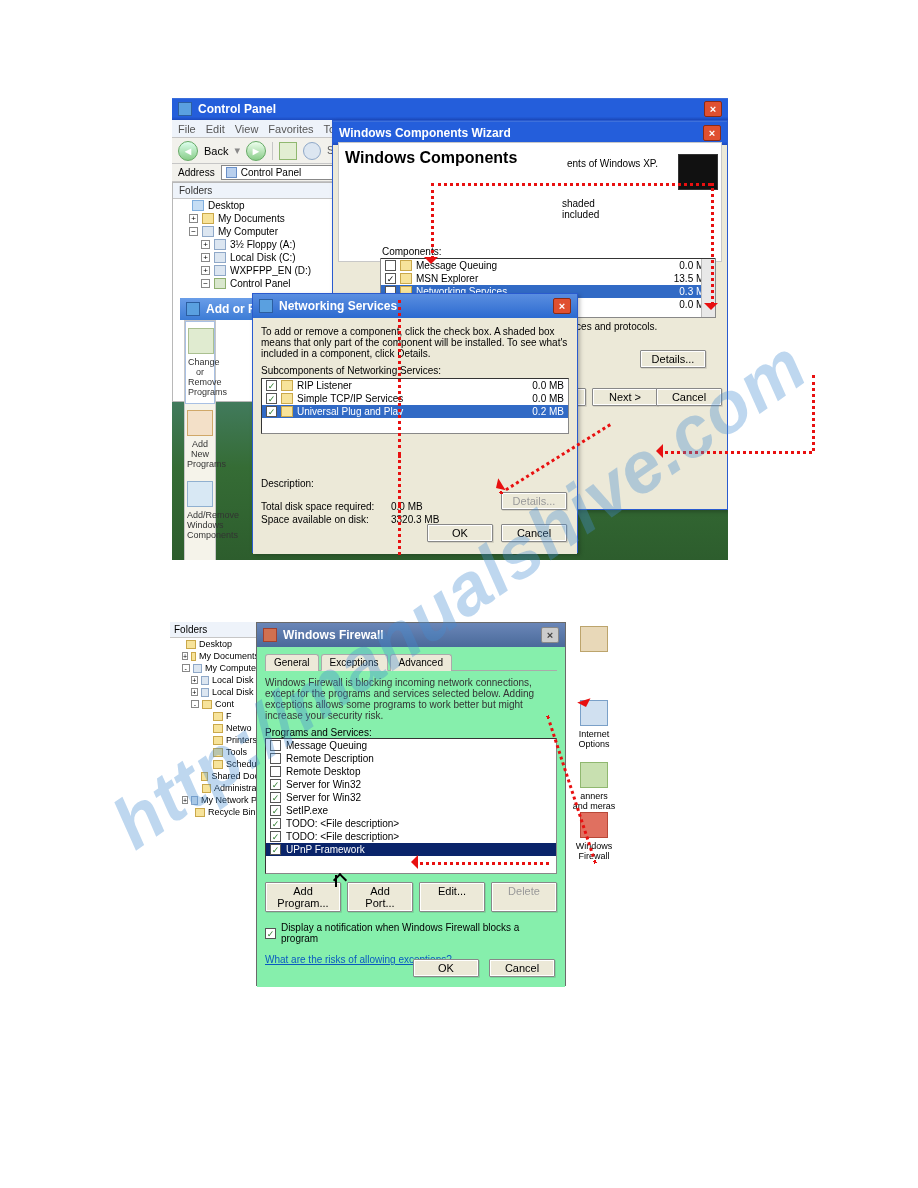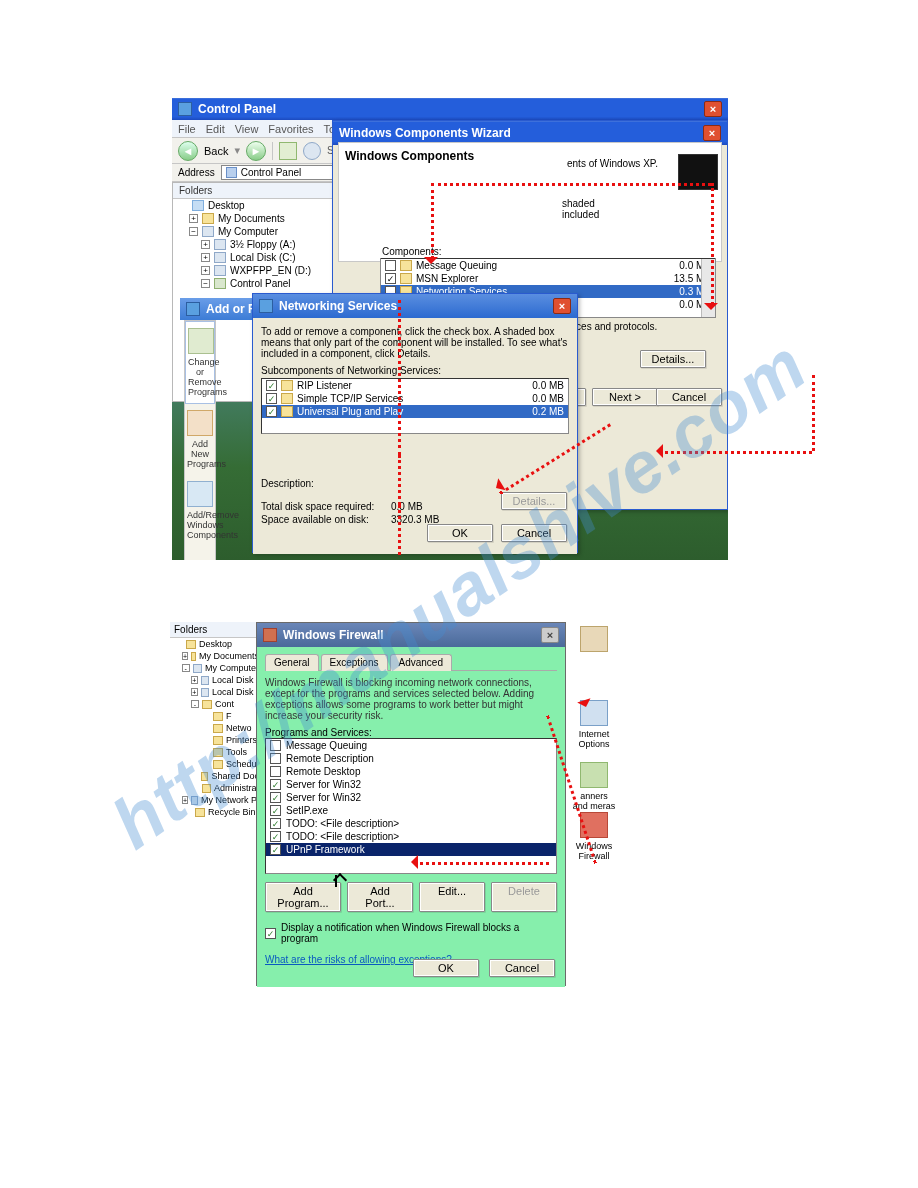--- a/index.html
+++ b/index.html
@@ -53,21 +53,21 @@
   .tree-row .pm { width:9px; height:9px; background:#fff; border:1px solid #888; font-size:8px; line-height:8px; text-align:center; }
   .tree-row .ti { width:12px; height:11px; background:#f7e39a; border:1px solid #caa84a; }
   .tree-row .ti.drive { background:#dce6f1; border-color:#8fa8c8; }
   .tree-row .ti.cp { background:#d9e7cd; border-color:#8fb070; }
   .tree-row .ti.desk { background:#c5ddf4; border-color:#7faede; }
 
   
   #wiz { left:160px; top:22px; width:396px; height:390px; z-index:2; }
   #wiz-top { left:166px; top:44px; width:384px; height:120px; background:#fff; border:1px solid #c8c8c8;
              padding:6px; z-index:3; }
-  #wiz-head { font-weight:bold; font-size:12px; }
+  #wiz-head { font-weight:bold; font-size:16px; }
   #wiz-sub { position:absolute; left:395px; top:60px; font-size:10px; z-index:4; }
   .wiz-ico { position:absolute; left:506px; top:56px; width:40px; height:36px; background:#111; z-index:4;
              border:1px solid #333; }
 
   #comp-lbl { left:210px; top:148px; font-size:10px; z-index:5; }
   #comp-list { left:208px; top:160px; width:336px; height:60px; background:#fff; border:1px solid #888;
                border-top:1px inset #888; z-index:5; overflow:hidden; }
   .cl-row { display:flex; align-items:center; gap:4px; padding:1px 4px; font-size:10px; }
   .cl-row.sel { background:#316ac5; color:#fff; }
   .cl-row .cb { width:11px; height:11px; background:#fff; border:1px solid #555; font-size:9px; text-align:center; line-height:10px; }

